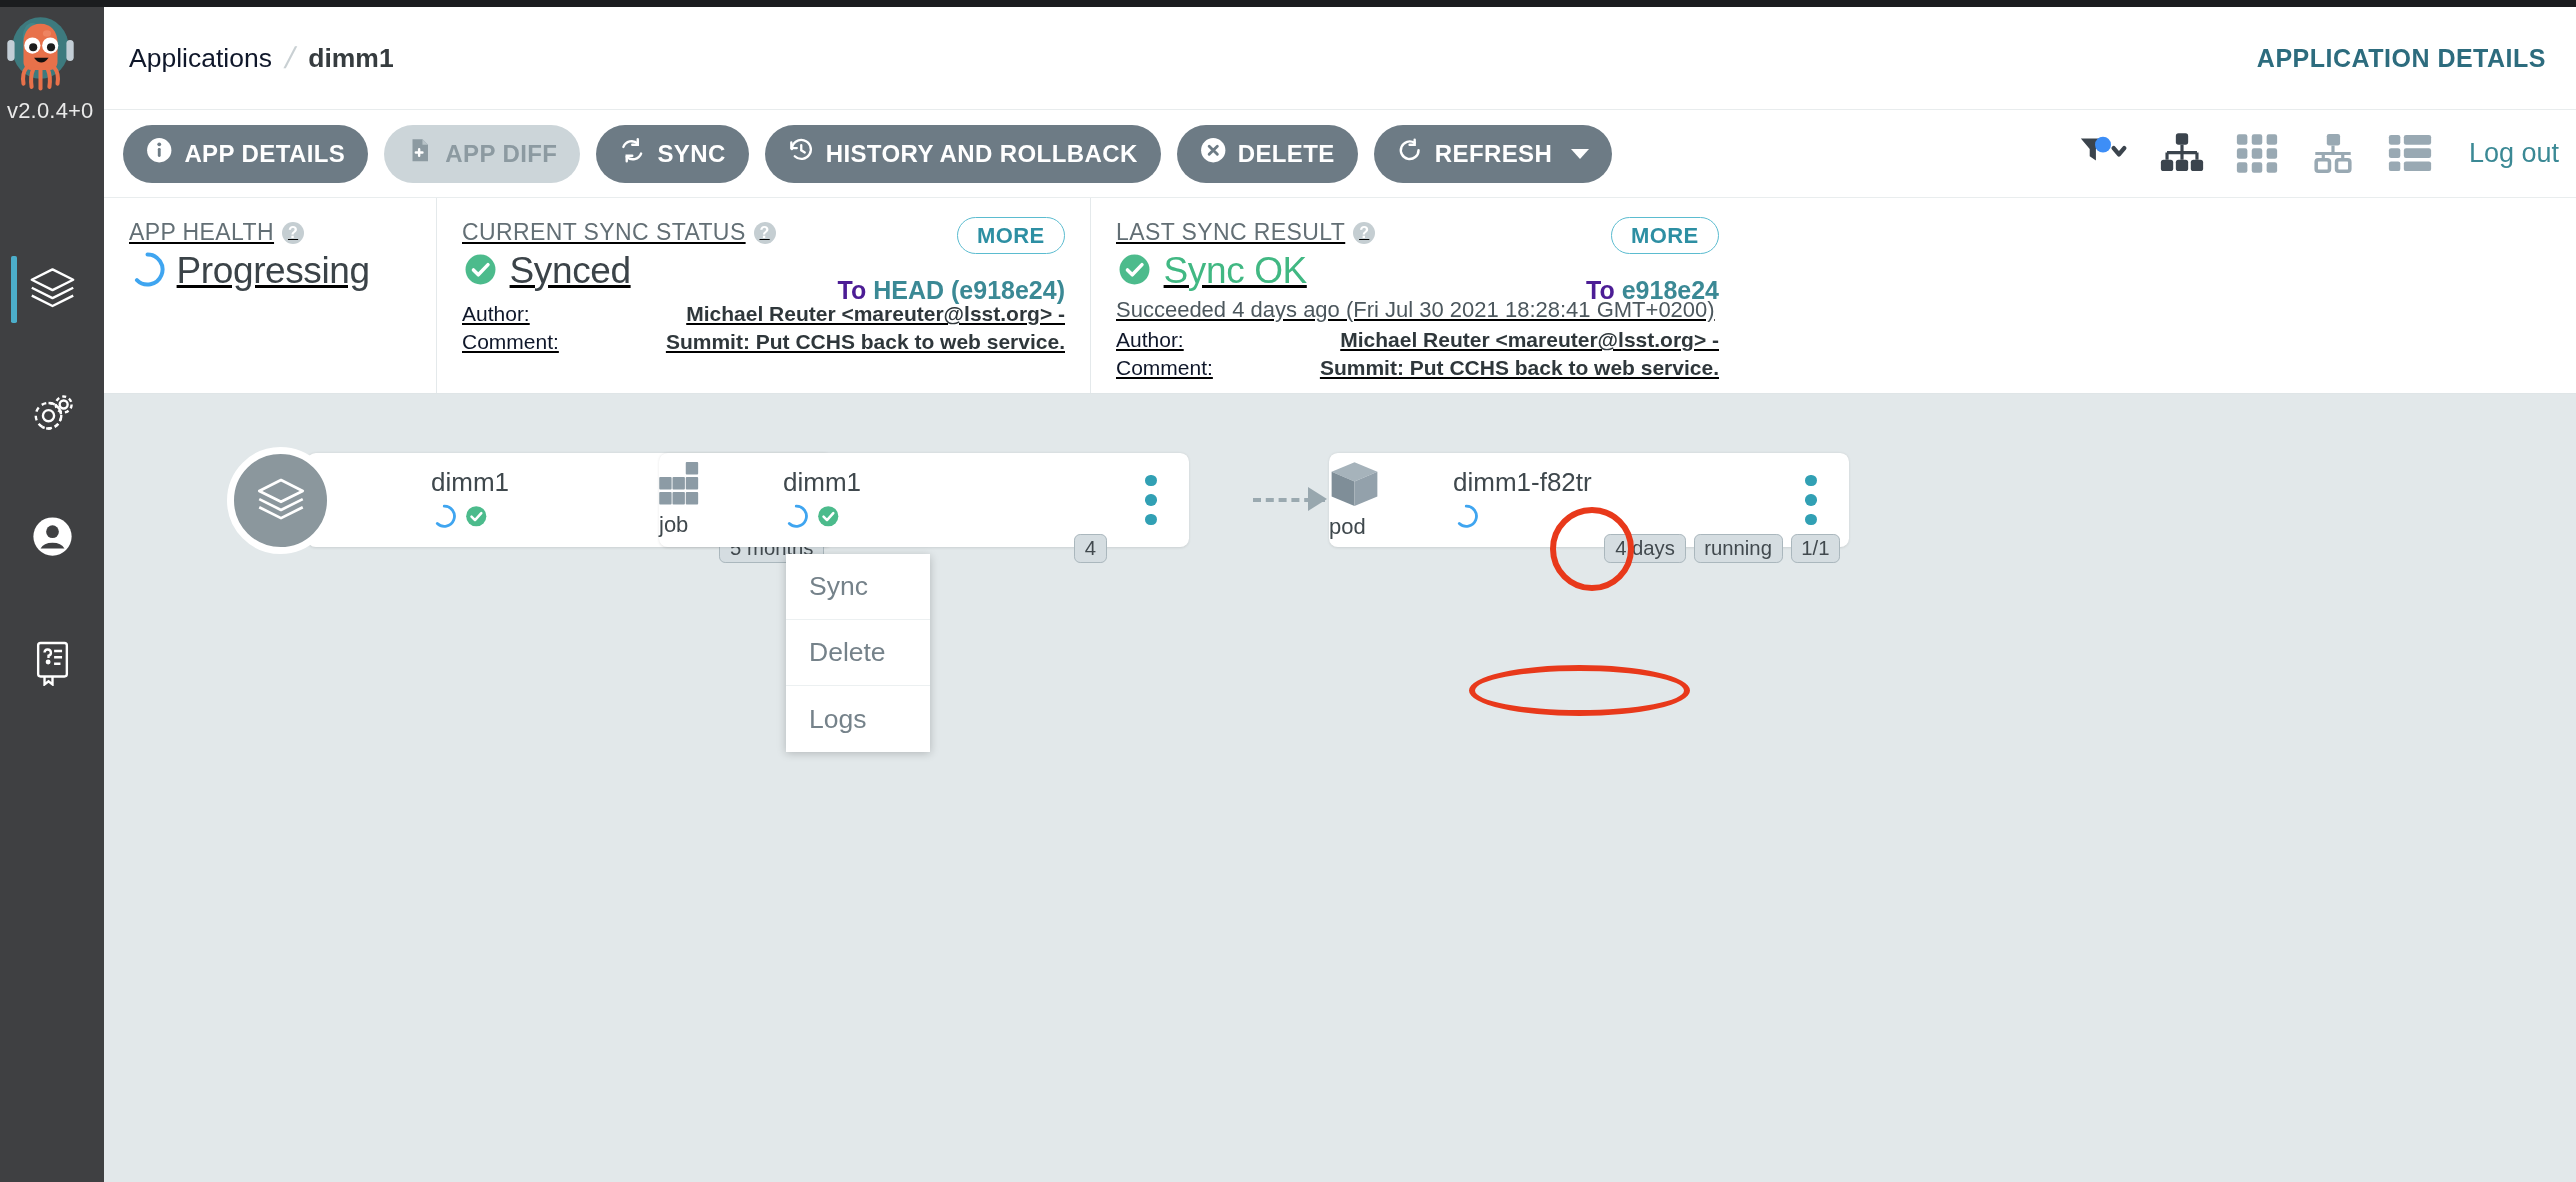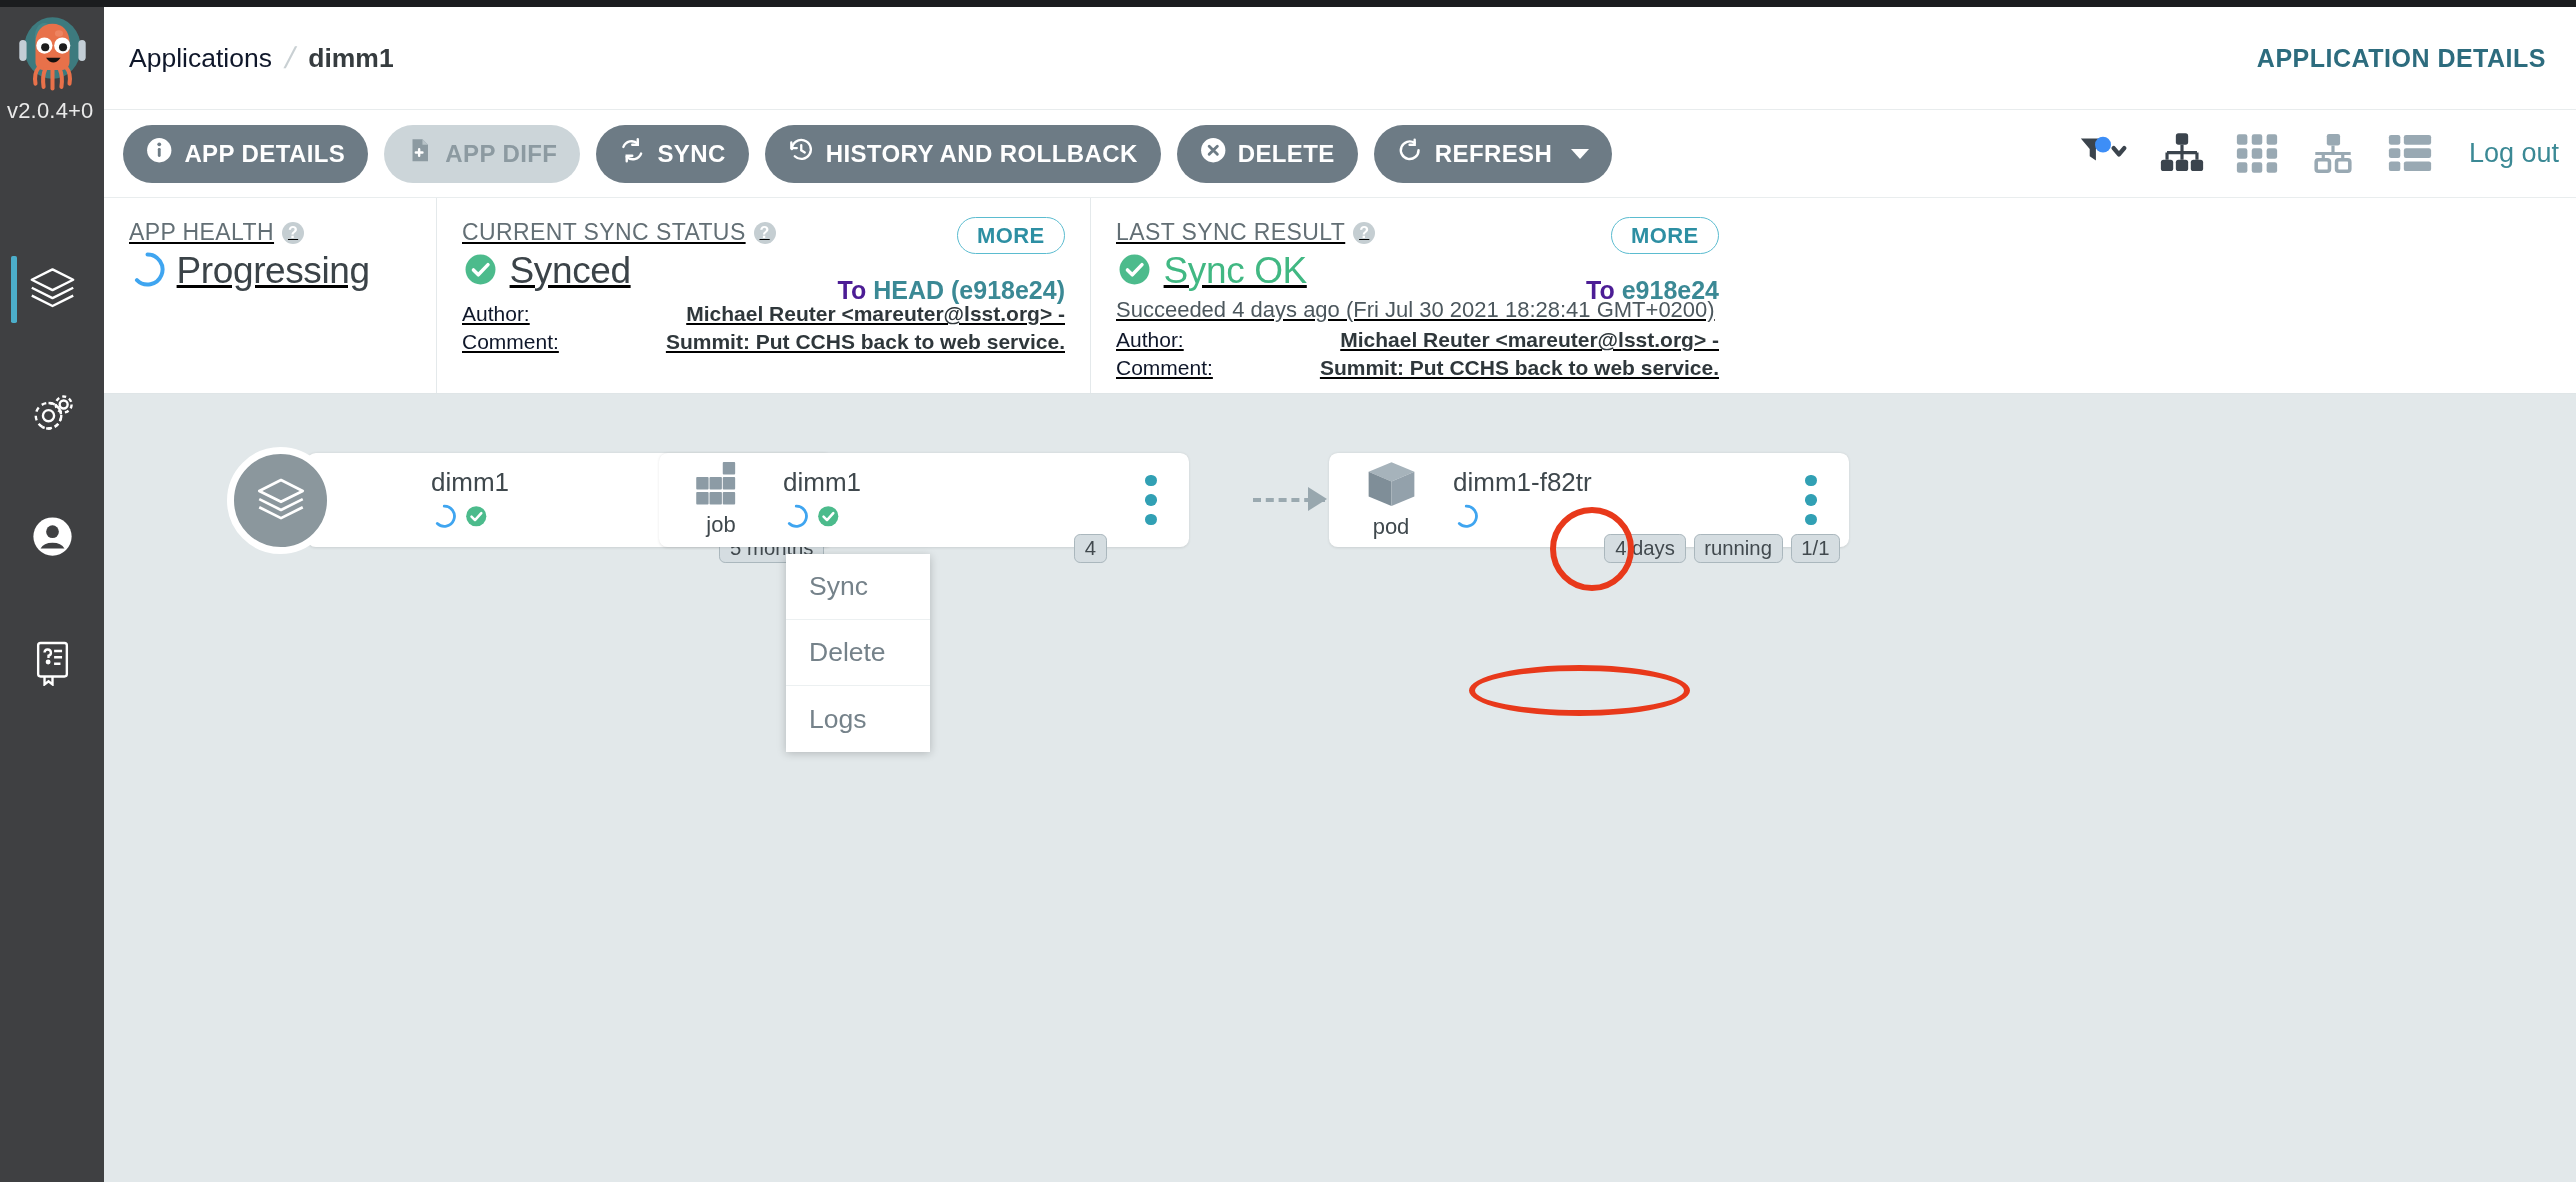--- a/index.html
+++ b/index.html
@@ -13,21 +13,21 @@
 
   
   .topstrip { position: absolute; left:0; top:0; width:2576px; height:7px; background:#1b1d1f; }
 
   
   .sidebar {
     position: absolute; left:0; top:7px; width:104px; height:1176px;
     background:#3f4042;
   }
   .logo-wrap { position:absolute; left:0; top:5.3px; width:104px; height:115px;
-    display:flex; flex-direction:column; align-items:center; }
+    display:flex; flex-direction:column; align-items:flex-start; }
   .logo-svg { width: 81px; height: 85px; display:block; }
   .version { color:#e9e9e9; font-size:22px; letter-spacing:0.2px; margin-top:0.9px;
     white-space:nowrap; overflow:hidden; width:104px; text-align:center; text-indent:-3.5px;}
 
   .nav { position:absolute; left:0; top:221px; width:104px; }
   .nav-item { position:relative; height:124px; display:flex; align-items:center; justify-content:center; }
   .nav-item .marker { position:absolute; left:10.6px; top:28px; width:6.2px; height:67px;
      background:#4caeca; border-radius:1.8px; display:none; }
   .nav-item.active .marker { display:block; }
   .nav-item svg { width:51px; height:51px; }
@@ -99,21 +99,21 @@
   .kvtable .k { color:#0f172a; }
   .kvtable .v { color:#2f373b; font-weight:bold; text-align:right; }
   .p-result .kvtable { margin-top:3.5px; }
 
   
   .canvas { position:absolute; left:104px; top:395px; width:2472px; height:788px; background:#e2e8ea; overflow:hidden;}
 
   .node { position:absolute; background:#fff; border-radius:8.8px;
      box-shadow: 0 0.9px 2.7px rgba(0,0,0,.10); display:flex; align-items:center; }
   .node .kind-ico { position:relative; width:124px; display:flex; flex-direction:column;
-      align-items:center; justify-content:center; }
+      justify-content:center; }
   .node .kind-label { font-size:22px; color:#3f484d; margin-top:1.8px; }
   .node .body { flex:1; display:flex; flex-direction:column; justify-content:center; }
   .node .nm { font-size:26px; color:#3f484d; }
   .node .hrow { display:flex; align-items:center; gap:5.3px; margin-top:5.3px; }
   .kebab { width:58px; display:flex; flex-direction:column; align-items:center; gap:8px;
       cursor:pointer; margin-right:8.8px;}
   .kebab i { width:11.5px;height:11.5px;border-radius:50%;background:#31a0b4; display:block;}
 
   
   .node-app { left:203px; top:58px; width:526px; height:94px; }

